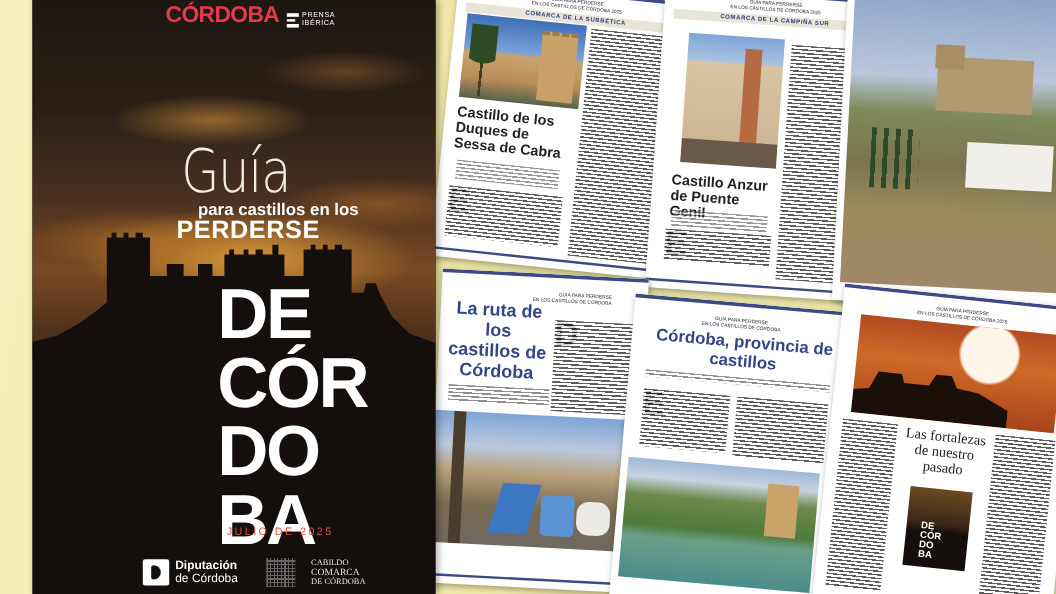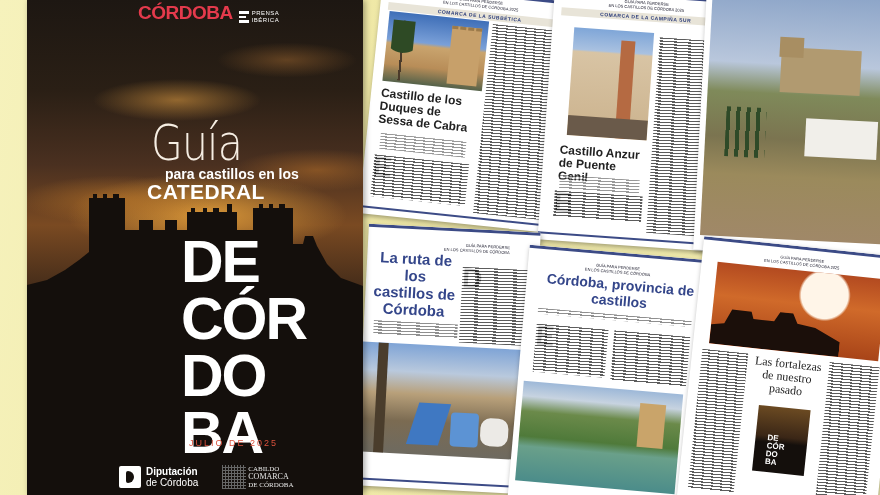--- a/index.html
+++ b/index.html
@@ -27,21 +27,21 @@
 .castillos{position:absolute;left:120px;top:180px;color:#fff;font-size:21px;font-weight:bold;letter-spacing:.5px}
 .big{position:absolute;left:154px;top:234px;color:#fff;font-weight:bold;font-size:59px;line-height:56px;letter-spacing:-2px;font-family:"Liberation Sans",sans-serif}
 .big div{height:57px}
 .julio{position:absolute;left:162px;top:438px;color:#d9503c;font-size:9px;letter-spacing:2px}
 .footer-logos{position:absolute;left:92px;top:465px;display:flex;gap:24px;align-items:center}
 .dip{display:flex;align-items:flex-end;gap:5px;color:#fff}
 .dip-ico{width:22px;height:22px;background:#fff;border-radius:2px;position:relative}
 .dip-ico::after{content:"";position:absolute;left:7px;top:5px;width:8px;height:12px;background:#140f0c;border-radius:2px 6px 6px 2px}
 .dip-t1{font-size:10px;font-weight:bold;line-height:11px}
 .dip-t2{font-size:10px;line-height:11px}
-.cab{display:flex;align-items:center;gap:2px;color:#e6e6e6}
+.cab{display:flex;align-items:center;gap:13px;color:#e6e6e6}
 .cab-ico{width:24px;height:24px;background:repeating-linear-gradient(0deg,#666 0 1px,transparent 1px 3px),repeating-linear-gradient(90deg,#666 0 1px,transparent 1px 3px);position:relative}
 .cab-t{font-family:"Liberation Serif",serif;font-size:7px;line-height:8px}
 .cab-t b{font-weight:normal;font-size:8px}
 
 .page{position:absolute;background:#fff;box-shadow:1px 2px 5px rgba(0,0,0,.35);overflow:hidden}
 .page::before{content:"";position:absolute;left:0;right:0;top:0;height:3px;background:#3c4b86}
 .pg-hdr{font-size:4px;color:#223;text-align:center;margin-top:6px;line-height:5px}
 .pg-comarca{margin:3px 8px;background:#e8e4d8;color:#2c3d7a;font-size:5px;font-weight:bold;text-align:center;letter-spacing:.5px;padding:1px 0}
 .txt{background:repeating-linear-gradient(180deg,#333 0 1.2px,#fff 1.2px 3px);opacity:.8}
 .photo{position:absolute;overflow:hidden}
@@ -172,21 +172,21 @@
     <span class="mast-logo">
       <span class="mast-e"></span>
       <span class="mast-sub">
           <div>PRENSA</div>
           <div>IBÉRICA</div>
         </span>
     </span>
   </div>
   <div class="guia">Guía</div>
   <div class="subline">para castillos en los</div>
-  <div class="castillos">CATEDRAL</div>
+  <div class="castillos">PERDERSE</div>
   <div class="big">
     <div>DE</div>
     <div>CÓR</div>
     <div>DO</div>
     <div>BA</div>
   </div>
   <div class="julio">JULIO DE 2025</div>
   <div class="footer-logos">
     <div class="dip">
       <span class="dip-ico"></span>

